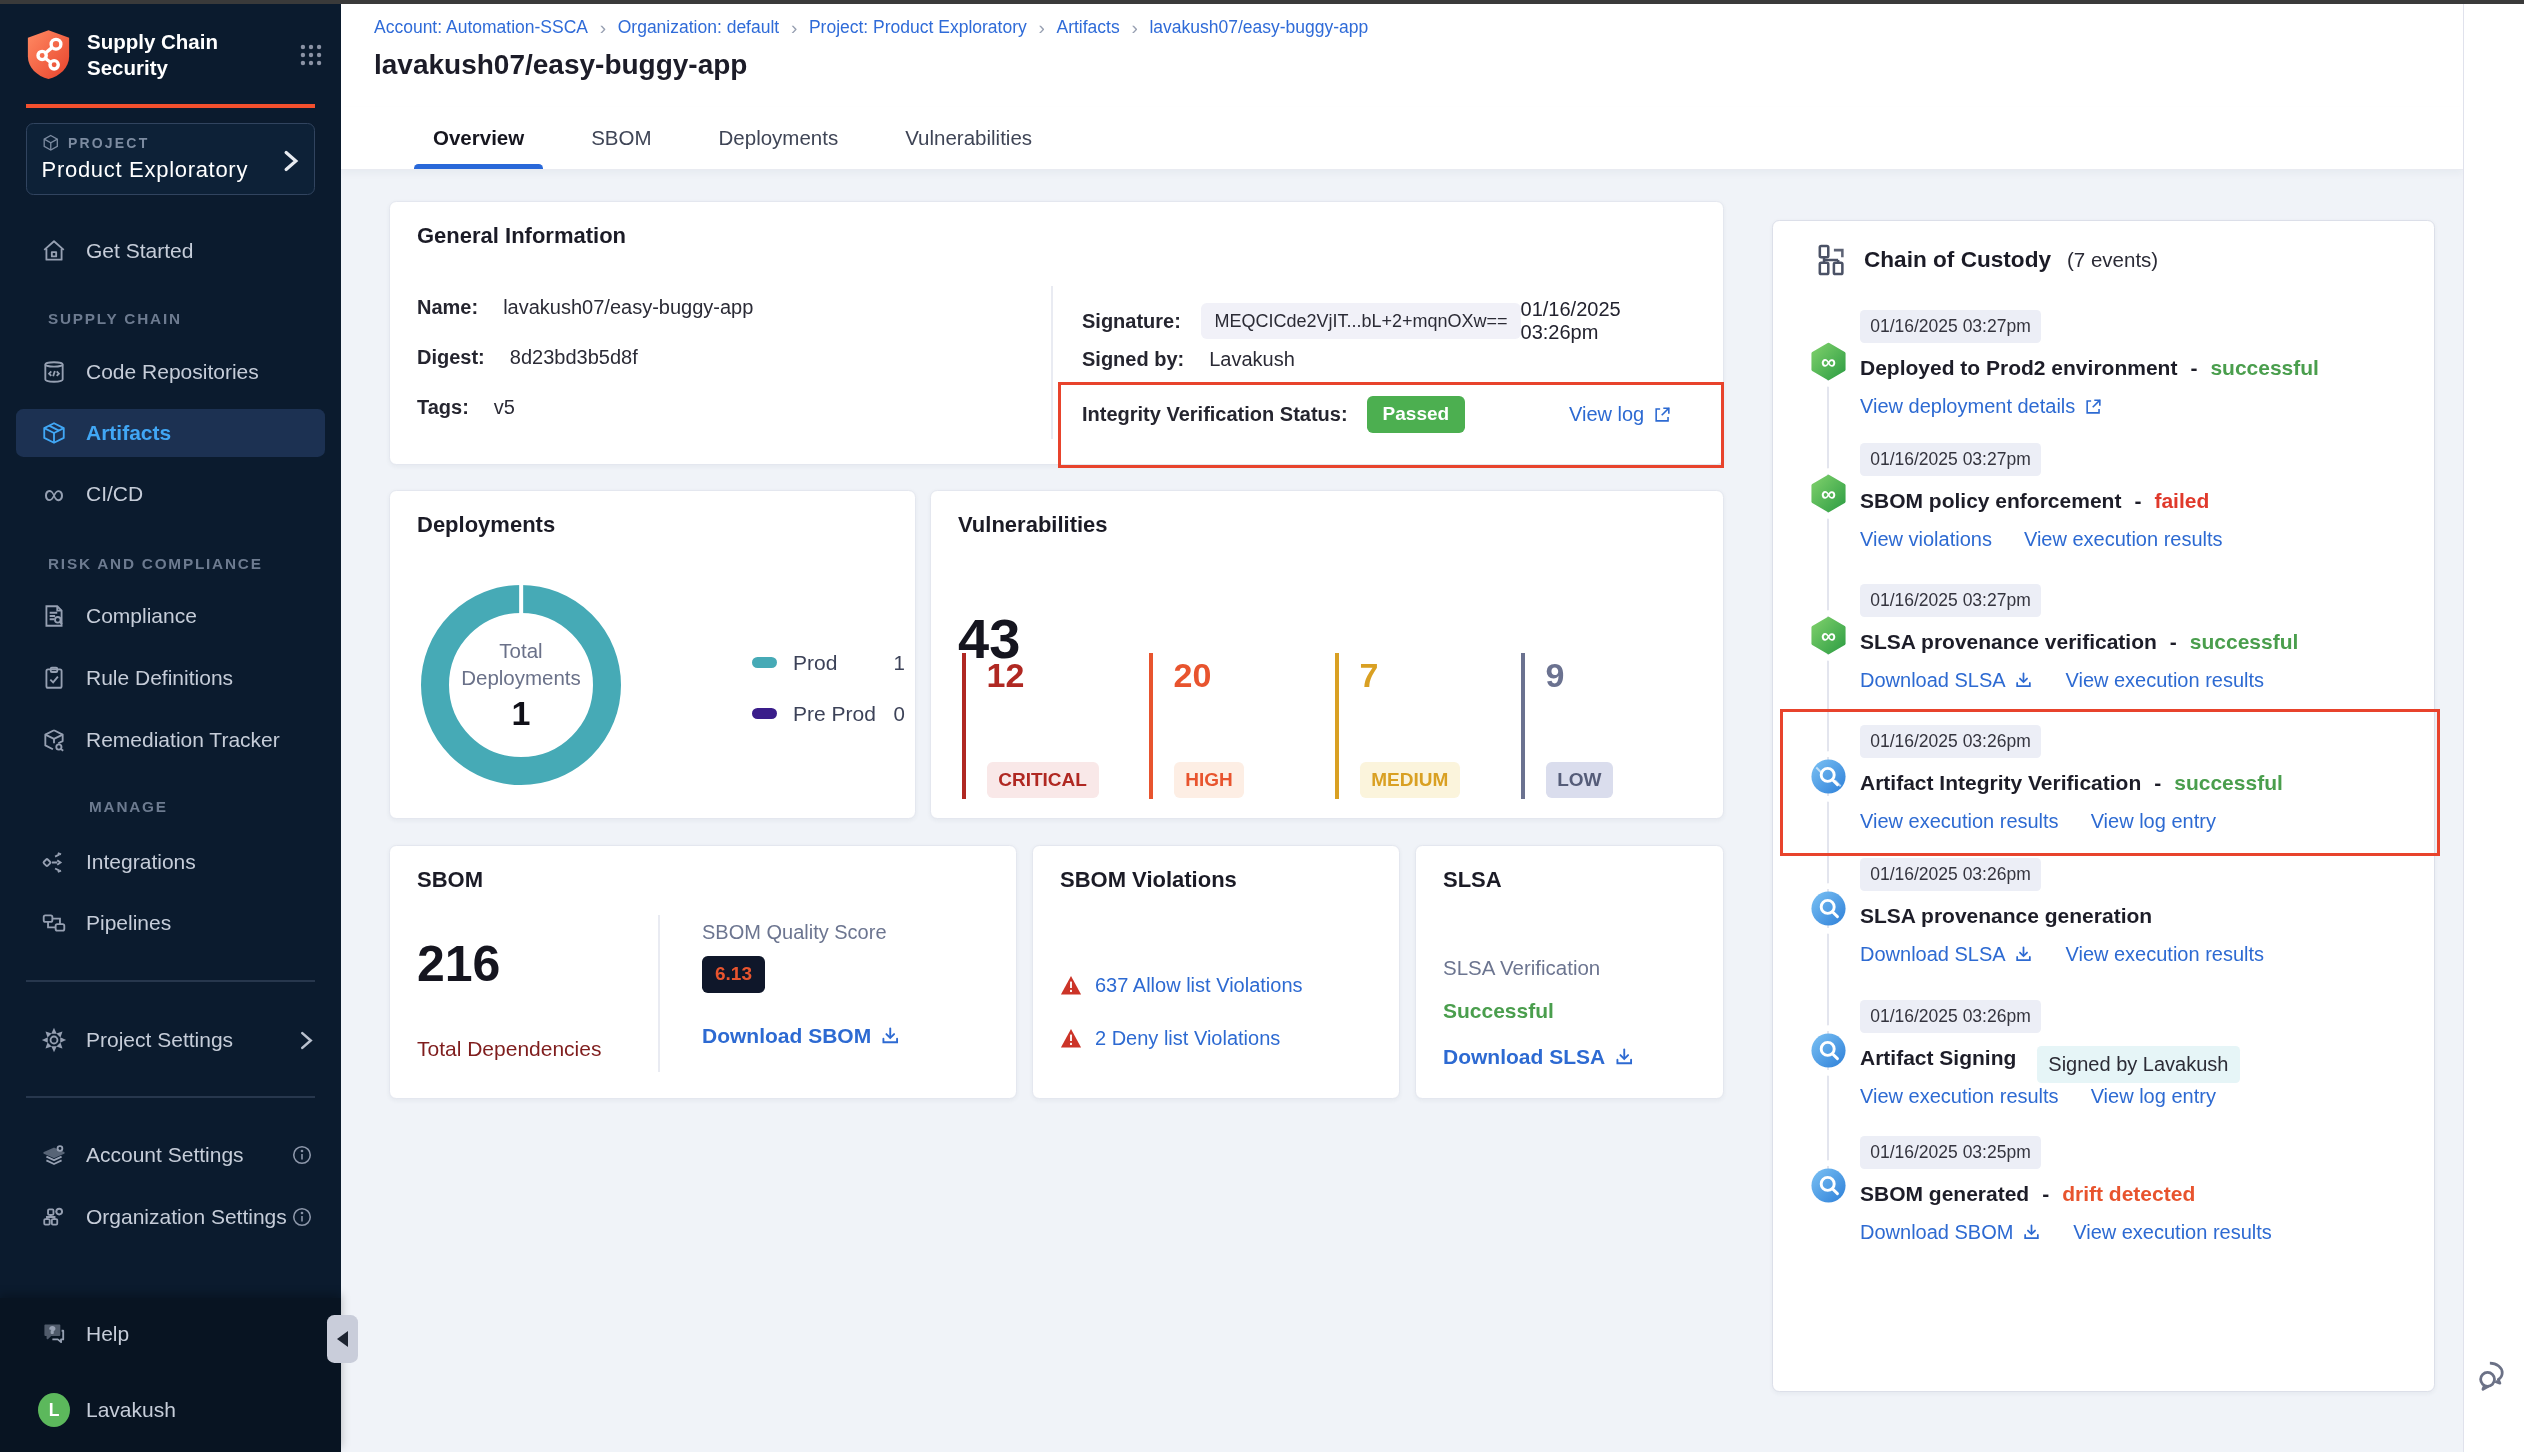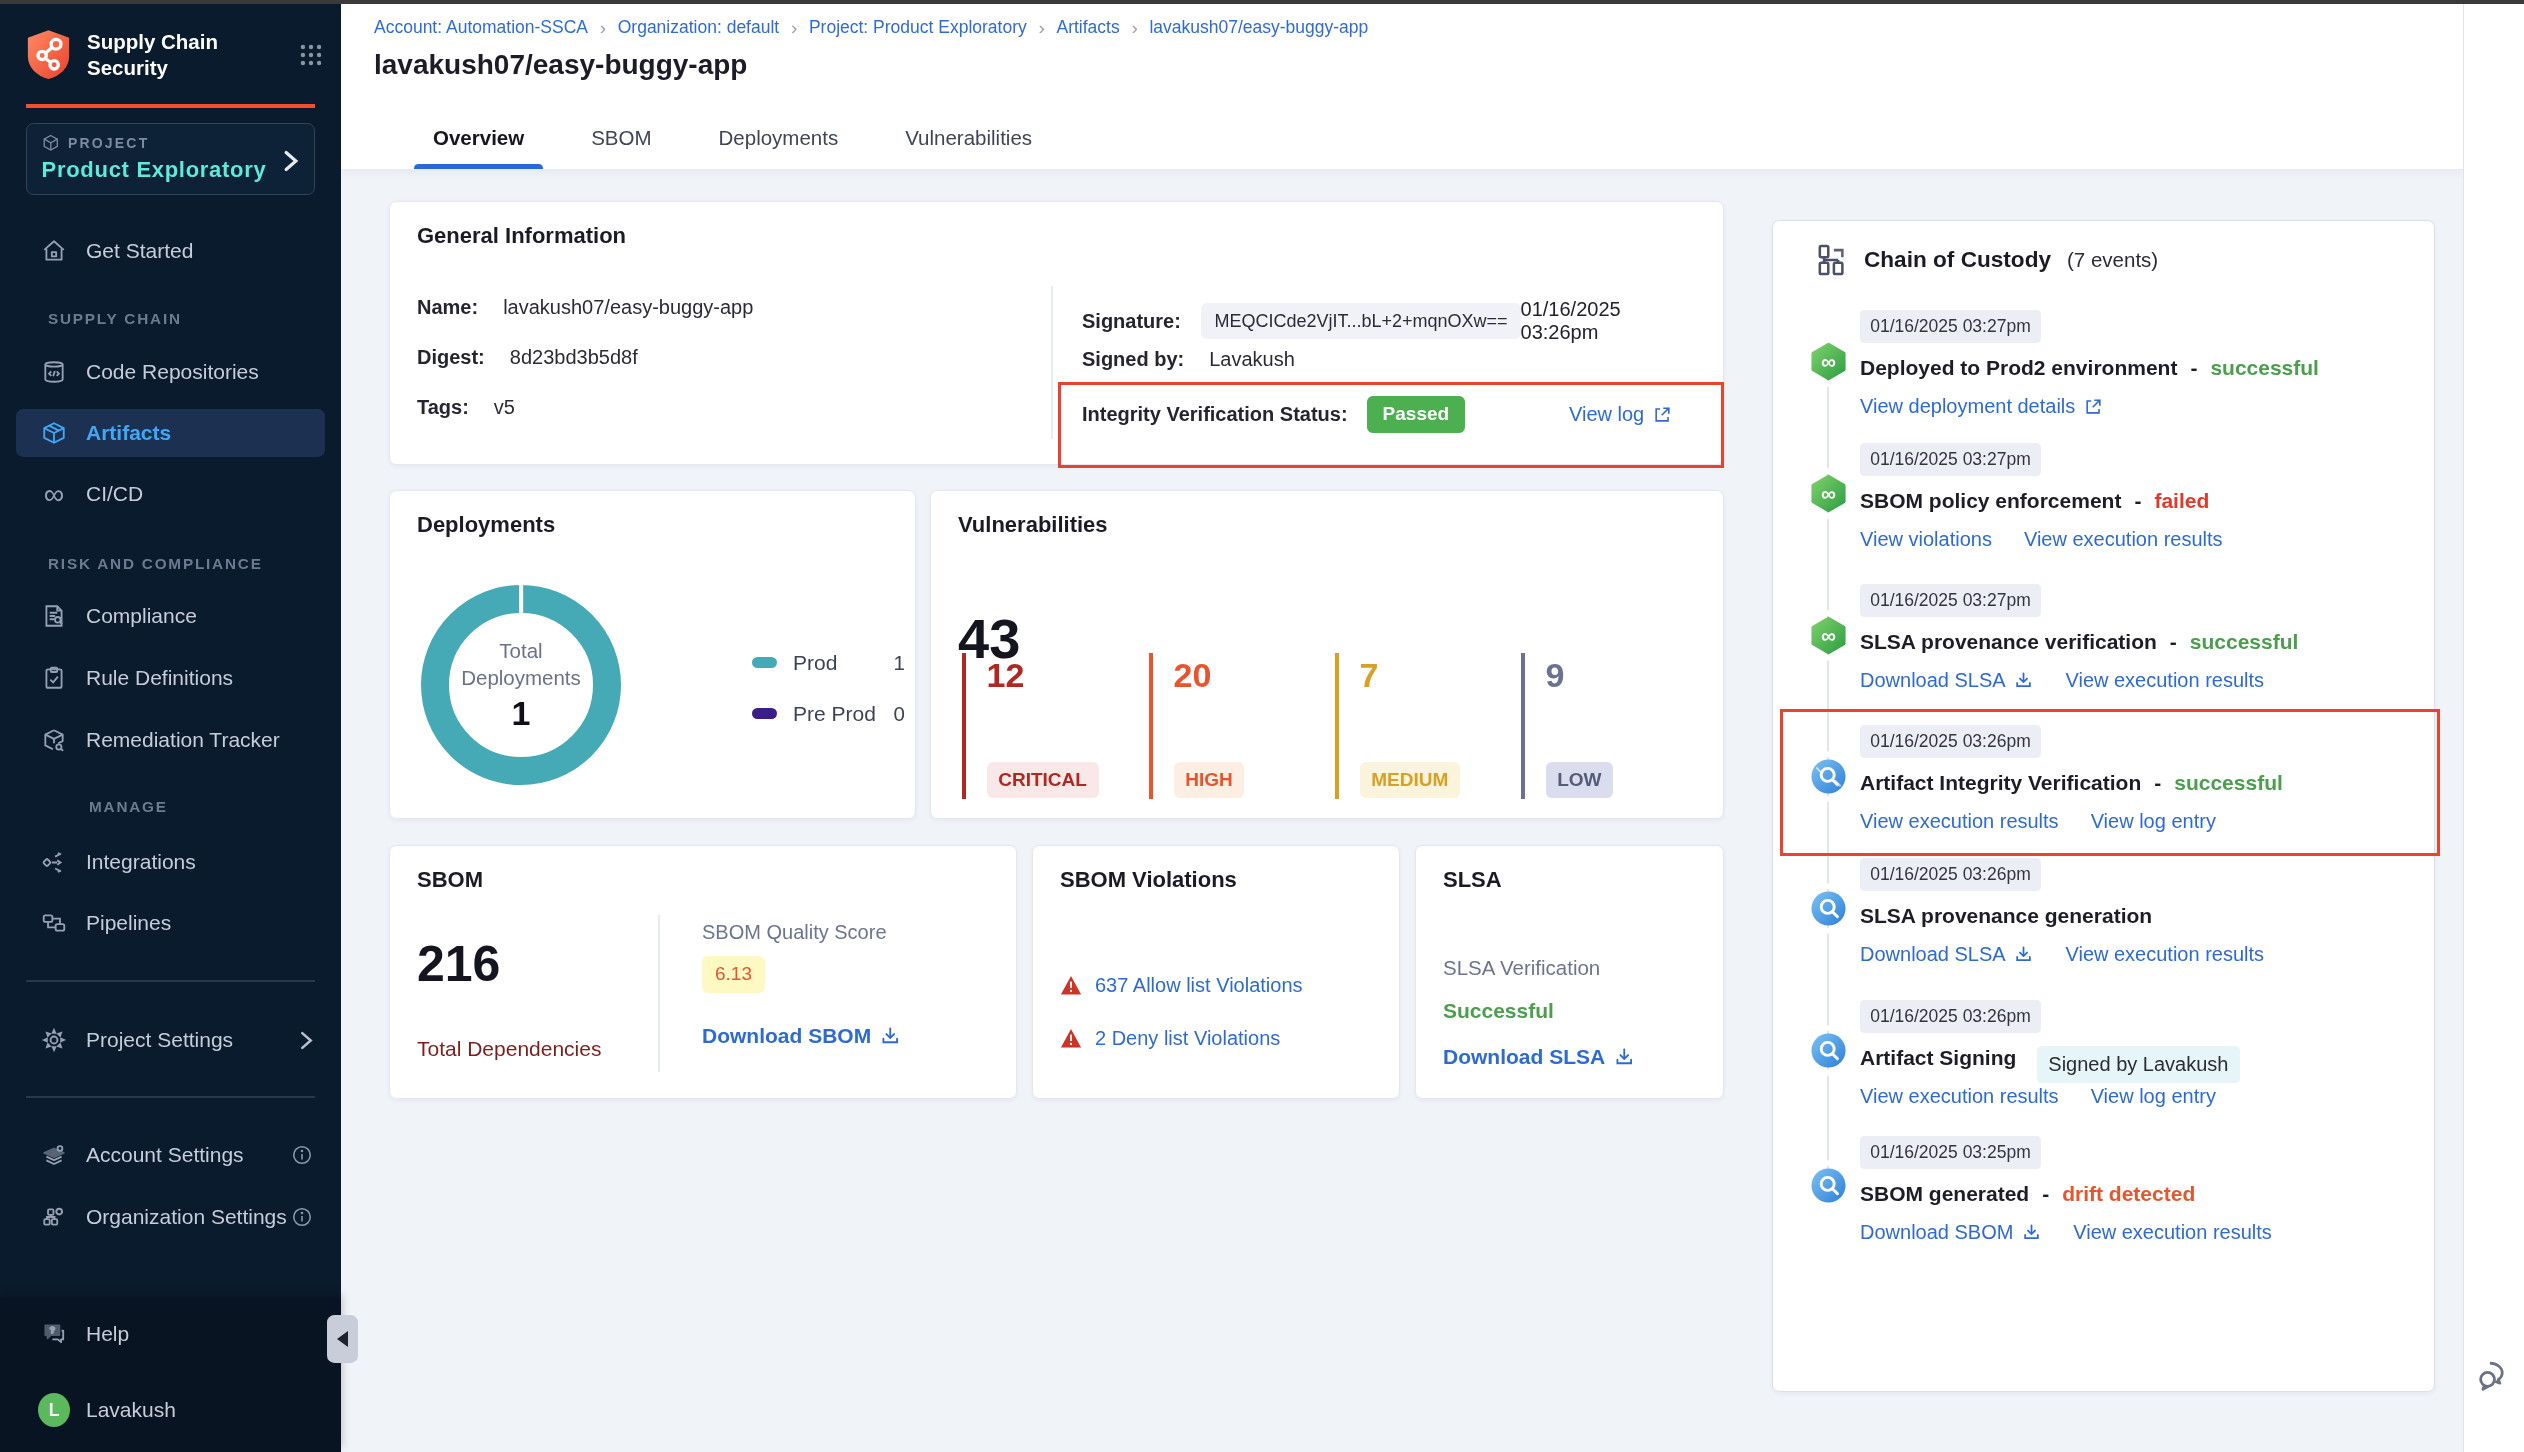--- a/index.html
+++ b/index.html
@@ -11,21 +11,21 @@
   
   #sidebar{left:0;top:0;width:341px;height:1452px;background:#0b1b2e;z-index:10;}
   .logo-row{position:absolute;top:28px;left:26px;right:19px;display:flex;align-items:center;}
   .logo-text{margin-left:16px;font-size:20.5px;font-weight:700;color:#fff;line-height:25.6px;}
   .grid-icon{margin-left:auto;cursor:pointer;}
   .orange-rule{position:absolute;top:104px;left:26px;right:26px;height:3.7px;background:#f4502e;}
   .project-card{position:absolute;top:123px;left:26px;right:26px;height:72px;background:#0d2137;
     border:1.5px solid #31445f;border-radius:7.3px;box-sizing:border-box;padding:10.2px 14.6px;cursor:pointer;}
   .project-label-row{display:flex;align-items:center;gap:8.8px;color:#7c8ba0;}
   .project-label{font-size:14px;letter-spacing:2.2px;font-weight:700;}
-  .project-name{margin-top:5.8px;font-size:22px;color:#5eead4;letter-spacing:0.7px;font-weight:bold;}
+  .project-name{margin-top:5.8px;font-size:22px;color:#ffffff;letter-spacing:0.7px;}
   .project-chevron{position:absolute;right:14.6px;top:26px;}
   .nav-item{position:absolute;left:16px;right:16px;height:48px;border-radius:7.3px;display:flex;
     align-items:center;padding:0 11.7px 0 22px;box-sizing:border-box;color:#c6cdd9;font-size:21px;cursor:pointer;}
   .nav-item .nico{width:32px;display:flex;justify-content:center;margin-right:16px;color:#96a0b2;}
   .nav-item.active{background:#1c3152;color:#41a7f5;font-weight:700;}
   .nav-item.active .nico{color:#41a7f5;}
   .nav-right{margin-left:auto;color:#8d97aa;display:flex;align-items:center;}
   .side-label{position:absolute;left:48px;font-size:15.3px;letter-spacing:1.8px;color:#6d7b90;font-weight:700;}
   .side-divider{position:absolute;left:26px;right:26px;height:1.5px;background:#27374d;}
   #sidebar-bottom{position:absolute;left:0;top:1298px;width:341px;height:154px;background:#081422;
@@ -93,21 +93,21 @@
   .sev-medium{border-color:#d9a023;} .sev-medium .sev-num{color:#d9a023;}
   .sev-medium .sev-badge{color:#d9a023;background:#fbf4dc;}
   .sev-low{border-color:#6b7290;} .sev-low .sev-num{color:#6b7290;}
   .sev-low .sev-badge{color:#555c78;background:#dadded;}
   
   #card-sbom{left:48px;top:675px;width:628px;height:254px;}
   .sbom-total{position:absolute;left:27px;top:89px;font-size:50px;font-weight:700;color:#15151f;}
   .sbom-deps{position:absolute;left:27px;top:191px;font-size:21px;color:#7f1d1d;}
   .sbom-divider{position:absolute;left:268px;top:69px;width:1.5px;height:157px;background:#e9ebf2;}
   .sbom-q-label{position:absolute;left:312px;top:75px;font-size:20px;color:#6c7590;}
-  .score-chip{position:absolute;left:312px;top:110px;background:#fef9c3;color:#e8542e;font-weight:400;
+  .score-chip{position:absolute;left:312px;top:110px;background:#0f172a;color:#e8542e;font-weight:700;
     font-size:19px;border-radius:5.8px;padding:7.3px 13px;}
   #sbom-download{position:absolute;left:312px;top:178px;}
   
   #card-violations{left:691px;top:675px;width:368px;height:254px;}
   .viol-row{position:absolute;left:27px;display:flex;align-items:center;gap:13px;font-size:20.5px;}
   
   #card-slsa{left:1074px;top:675px;width:309px;height:254px;}
   .slsa-verif{position:absolute;left:27px;top:110px;font-size:20.5px;color:#6c7590;}
   .slsa-status{position:absolute;left:27px;top:153px;font-size:21px;color:#4a9e4d;font-weight:700;}
   #slsa-download{position:absolute;left:27px;top:199px;}

